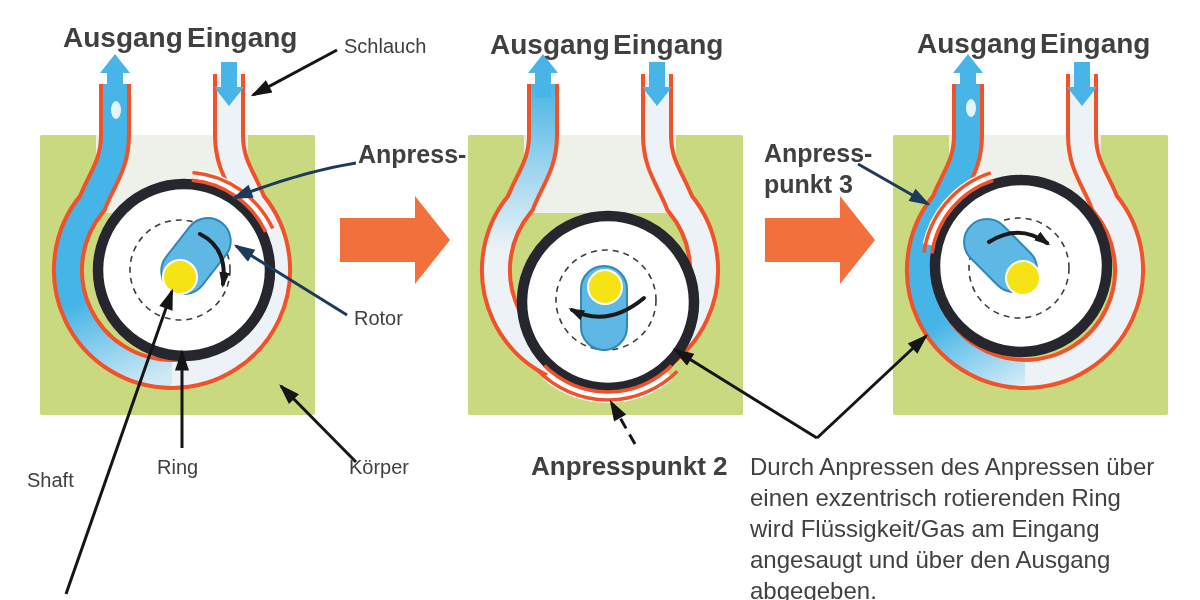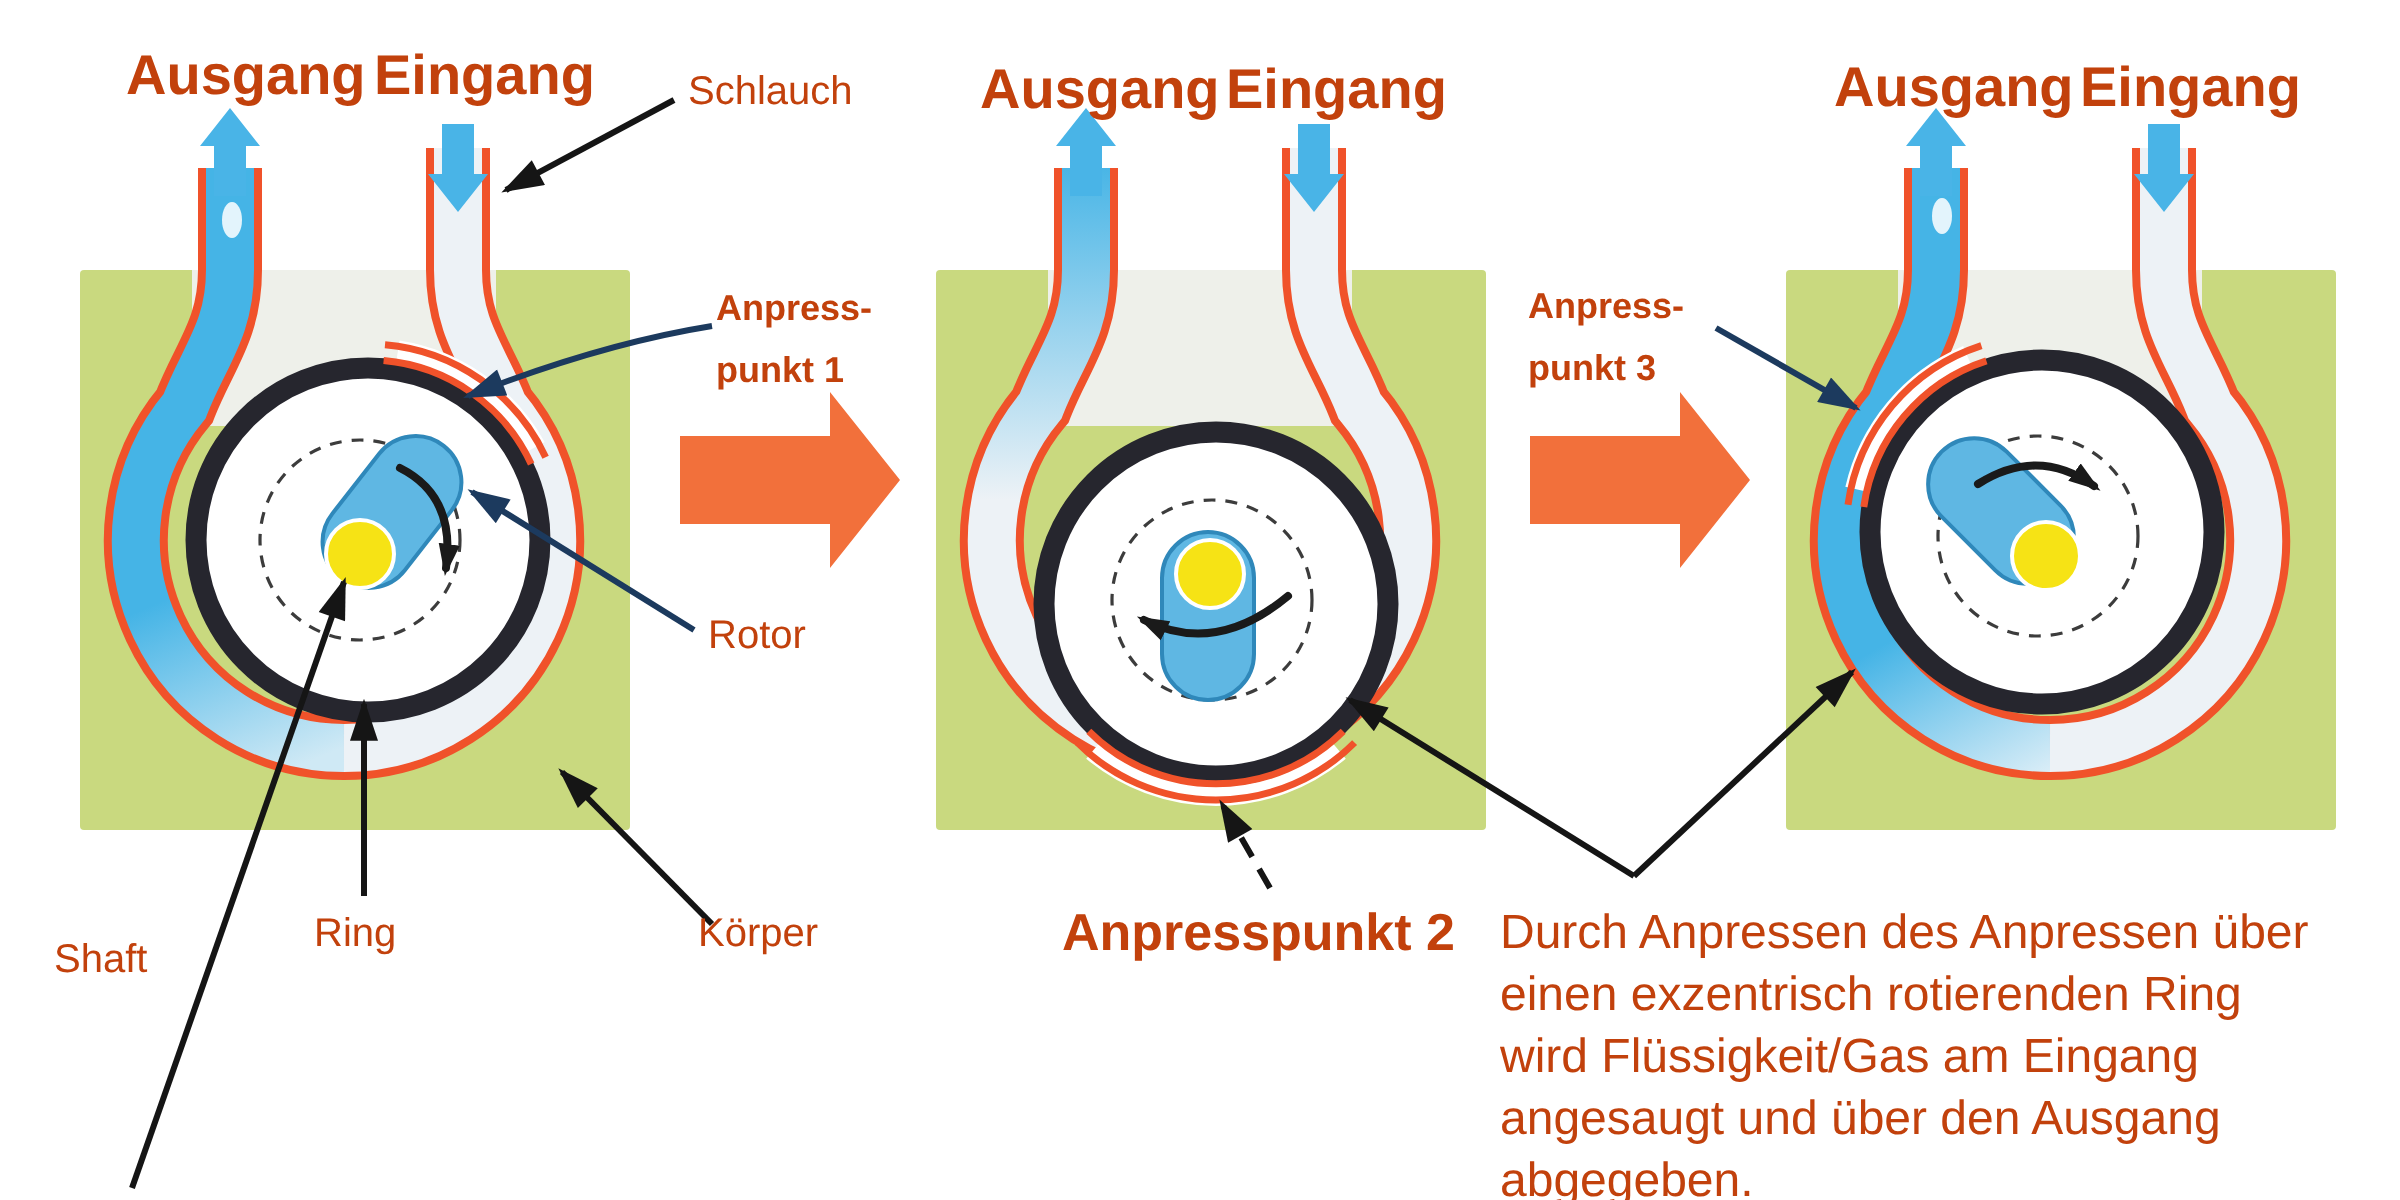--- a/index.html
+++ b/index.html
@@ -1,22 +1,22 @@
 <!DOCTYPE html>
 <html style="--c-body: #c9d97f; --c-hose: #f0522a; --c-fluid_blue: #45b4e6; --c-fluid_light: #edf2f6; --c-ring: #26262e; --c-rotor: #5fb7e3; --c-shaft: #f6e315; --c-flow_arrow: #49b4e7; --c-step_arrow: #f2703b; --c-pointer_navy: #1c3a5e;"><head>
 <meta charset="utf-8">
 <style>
   html,body{margin:0;padding:0;background:#fff;}
   #canvas{position:relative;width:1200px;height:600px;background:#fff;overflow:hidden;
-          font-family:"Liberation Sans", sans-serif;color:#c2410c;}
+          font-family:"Liberation Sans", sans-serif;color:#404040;}
   #canvas svg{position:absolute;overflow:visible;}
   .lbl{position:absolute;white-space:nowrap;line-height:31px;}
   .hdr{font-size:28px;font-weight:bold;letter-spacing:0px;}
   .plain{font-size:20px;}
-  .boldlbl{font-size:18px;font-weight:bold;}
+  .boldlbl{font-size:25px;font-weight:bold;}
   .desc{font-size:24px;}
   
   .body-sq{fill:var(--c-body,#c9d97f);}
   .slot{fill:#eef0ea;}
   .hose{stroke:var(--c-hose,#f0522a);fill:none;stroke-width:32;}
   .fluid{fill:none;stroke-width:24;}
   .fluid-light{stroke:var(--c-fluid_light,#edf2f6);}
   .ring{fill:#ffffff;stroke:var(--c-ring,#26262e);stroke-width:10.5;}
   .dashc{fill:none;stroke:#3c3c3c;stroke-width:1.6;stroke-dasharray:6 5;}
   .rotorshape{fill:var(--c-rotor,#5fb7e3);stroke:#2f88ba;stroke-width:2;}
@@ -146,21 +146,20 @@
   <div class="lbl hdr" style="left:187px;top:22px">Eingang</div>
   <div class="lbl hdr" style="left:490px;top:29px">Ausgang</div>
   <div class="lbl hdr" style="left:613px;top:29px">Eingang</div>
   <div class="lbl hdr" style="left:917px;top:28px">Ausgang</div>
   <div class="lbl hdr" style="left:1040px;top:28px">Eingang</div>
 
   <div class="lbl plain" style="left:344px;top:31px">Schlauch</div>
 
   <div class="lbl boldlbl" style="left:358px;top:139px">
     <div>Anpress-</div>
-    <div>punkt 1</div>
   </div>
 
   <div class="lbl boldlbl" style="left:764px;top:138px">
     <div>Anpress-</div>
     <div>punkt 3</div>
   </div>
 
   <div class="lbl plain" style="left:354px;top:303px">Rotor</div>
   <div class="lbl plain" style="left:27px;top:465px">Shaft</div>
 

